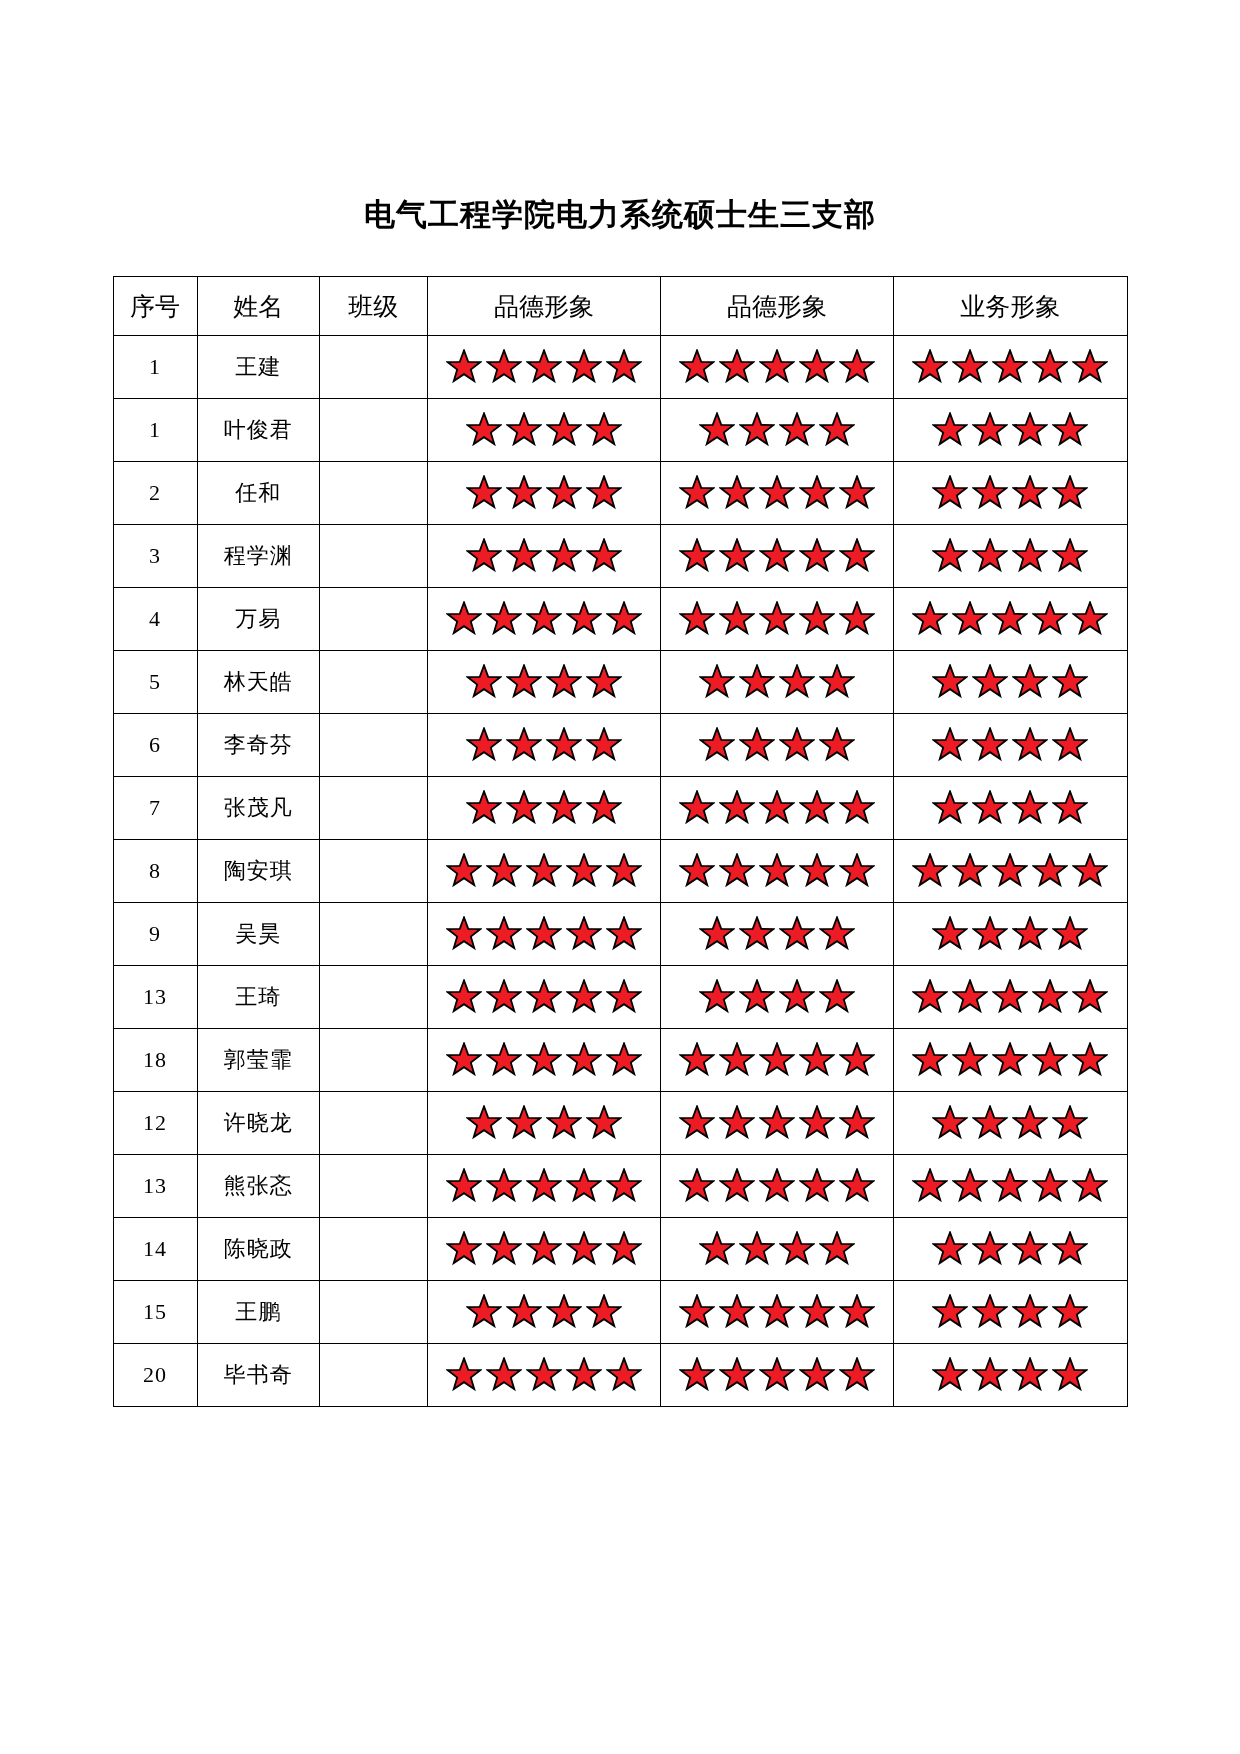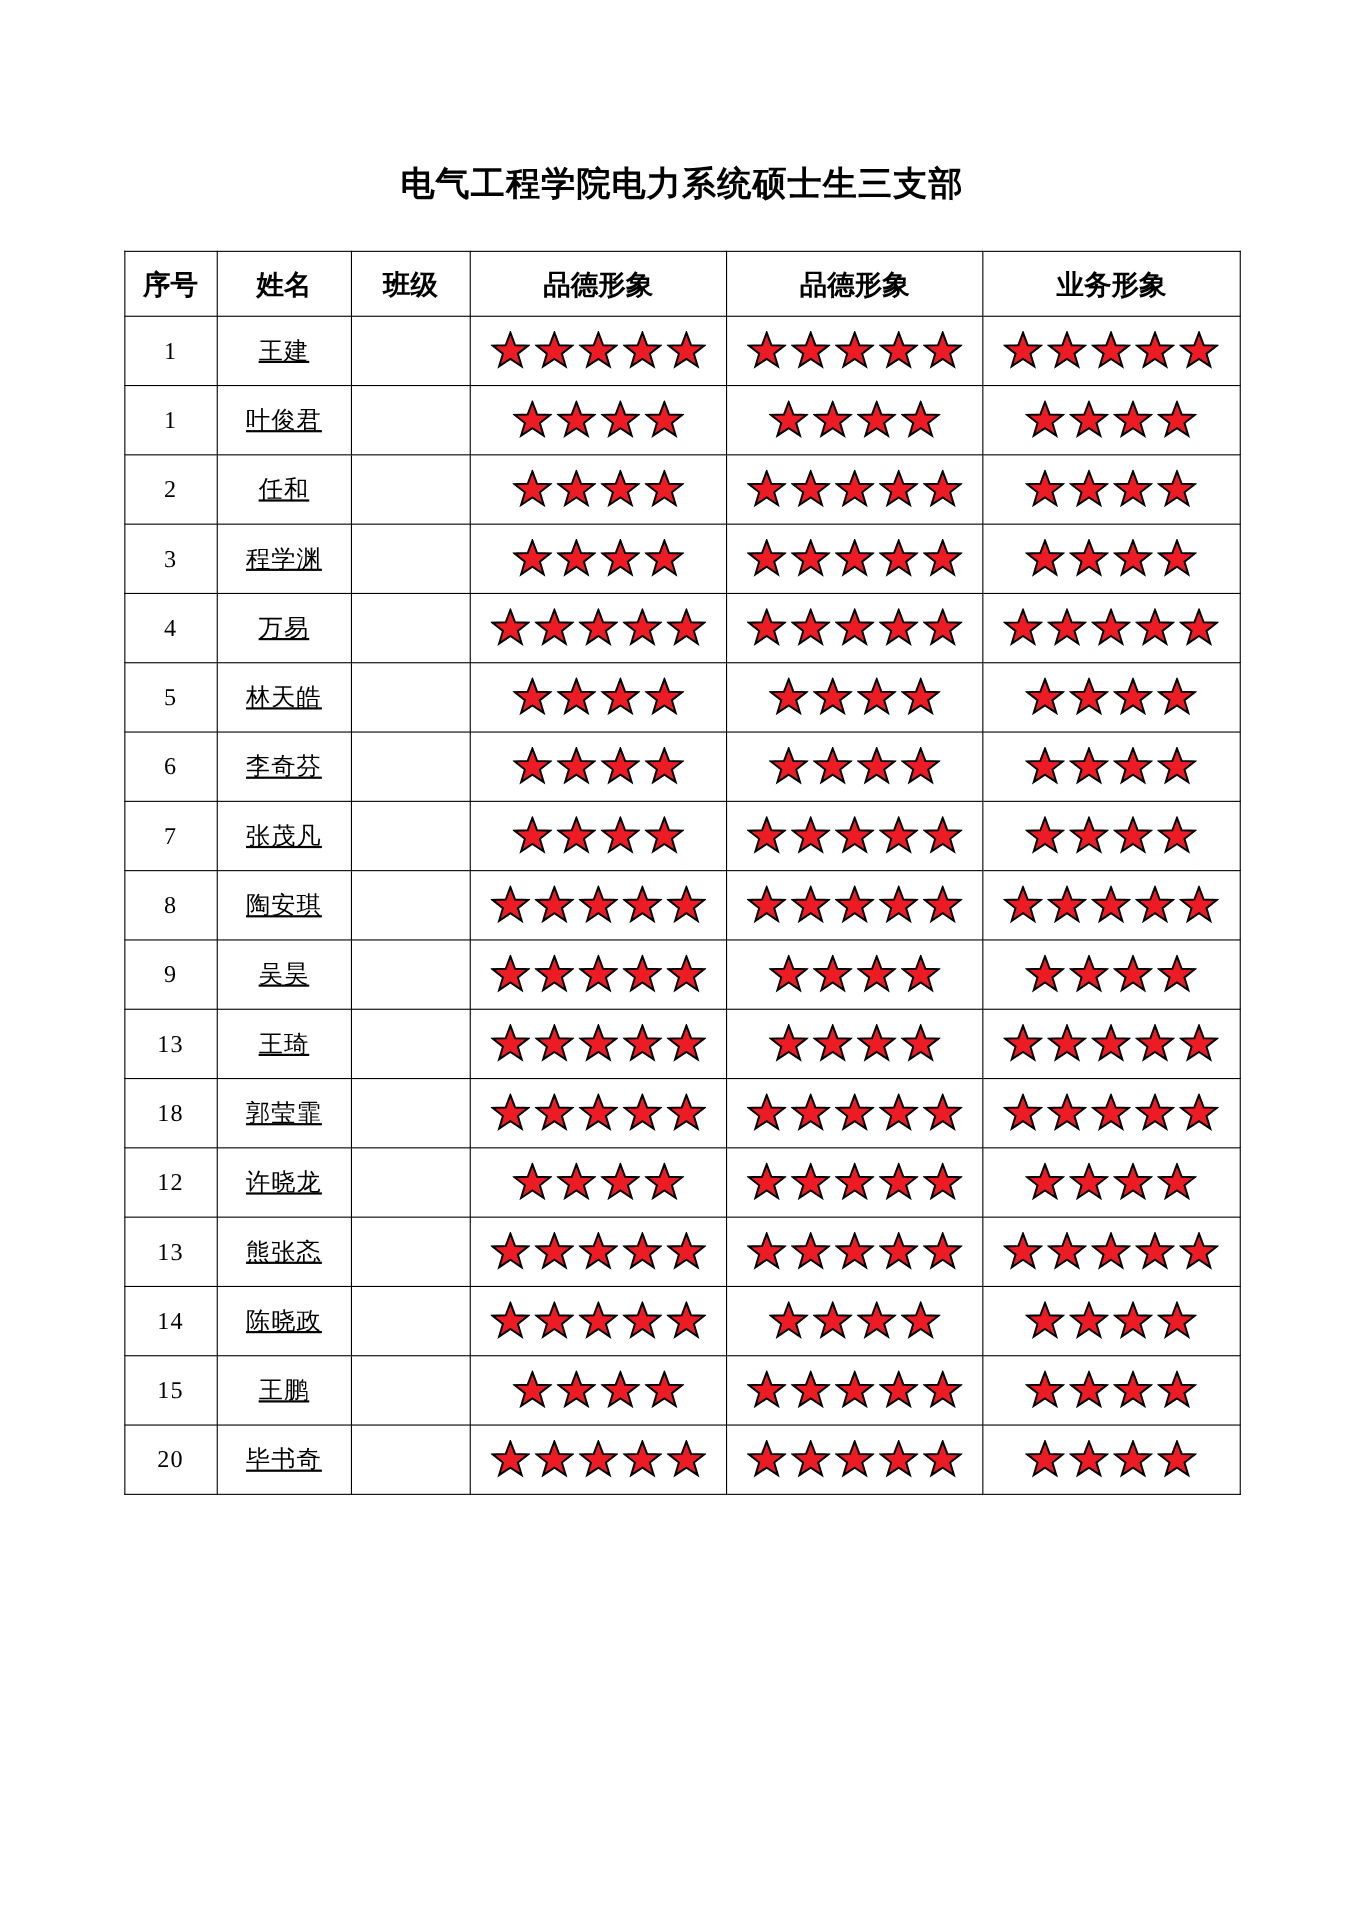--- a/index.html
+++ b/index.html
@@ -13,20 +13,21 @@
     font-family: "Liberation Serif", "DejaVu Serif", serif;
     color: #000000;
     position: relative;
     overflow: hidden;
   }
   .page {
     width: 1240px;
     height: 1426px;
     box-sizing: border-box;
     padding: 140px 75px 0 75px;
+    margin-top: 48px;
   }
   .title-block {
     text-align: center;
     margin-bottom: 34px;
   }
   .title-line {
     font-size: 31px;
     font-weight: bold;
     letter-spacing: 1px;
     line-height: 1.75;
@@ -41,21 +42,21 @@
   table.rating th,
   table.rating td {
     border: 1px solid #000000;
     text-align: center;
     vertical-align: middle;
     padding: 0;
   }
   table.rating th {
     height: 58px;
     font-size: 25px;
-    font-weight: bold;
+    font-weight: normal;
   }
   table.rating td {
     height: 62px;
     font-size: 22px;
     font-weight: normal;
   }
   col.c-index { width: 84px; }
   col.c-name  { width: 122px; }
   col.c-class { width: 108px; }
   col.c-stars { width: 233px; }
@@ -66,21 +67,21 @@
     gap: 4px;
     line-height: 1;
   }
   .star-svg {
     display: block;
   }
   .idx, .nm {
     font-size: 22px;
     letter-spacing: 1px;
   }
-  .nm { font-size: 23px; text-decoration: underline; }
+  .nm { font-size: 23px; }
 </style>
 </head>
 <body>
 
 <div class="page">
 
   <div class="title-block">
     <div class="title-line">电气工程学院电力系统硕士生三支部</div>
   </div>
 

